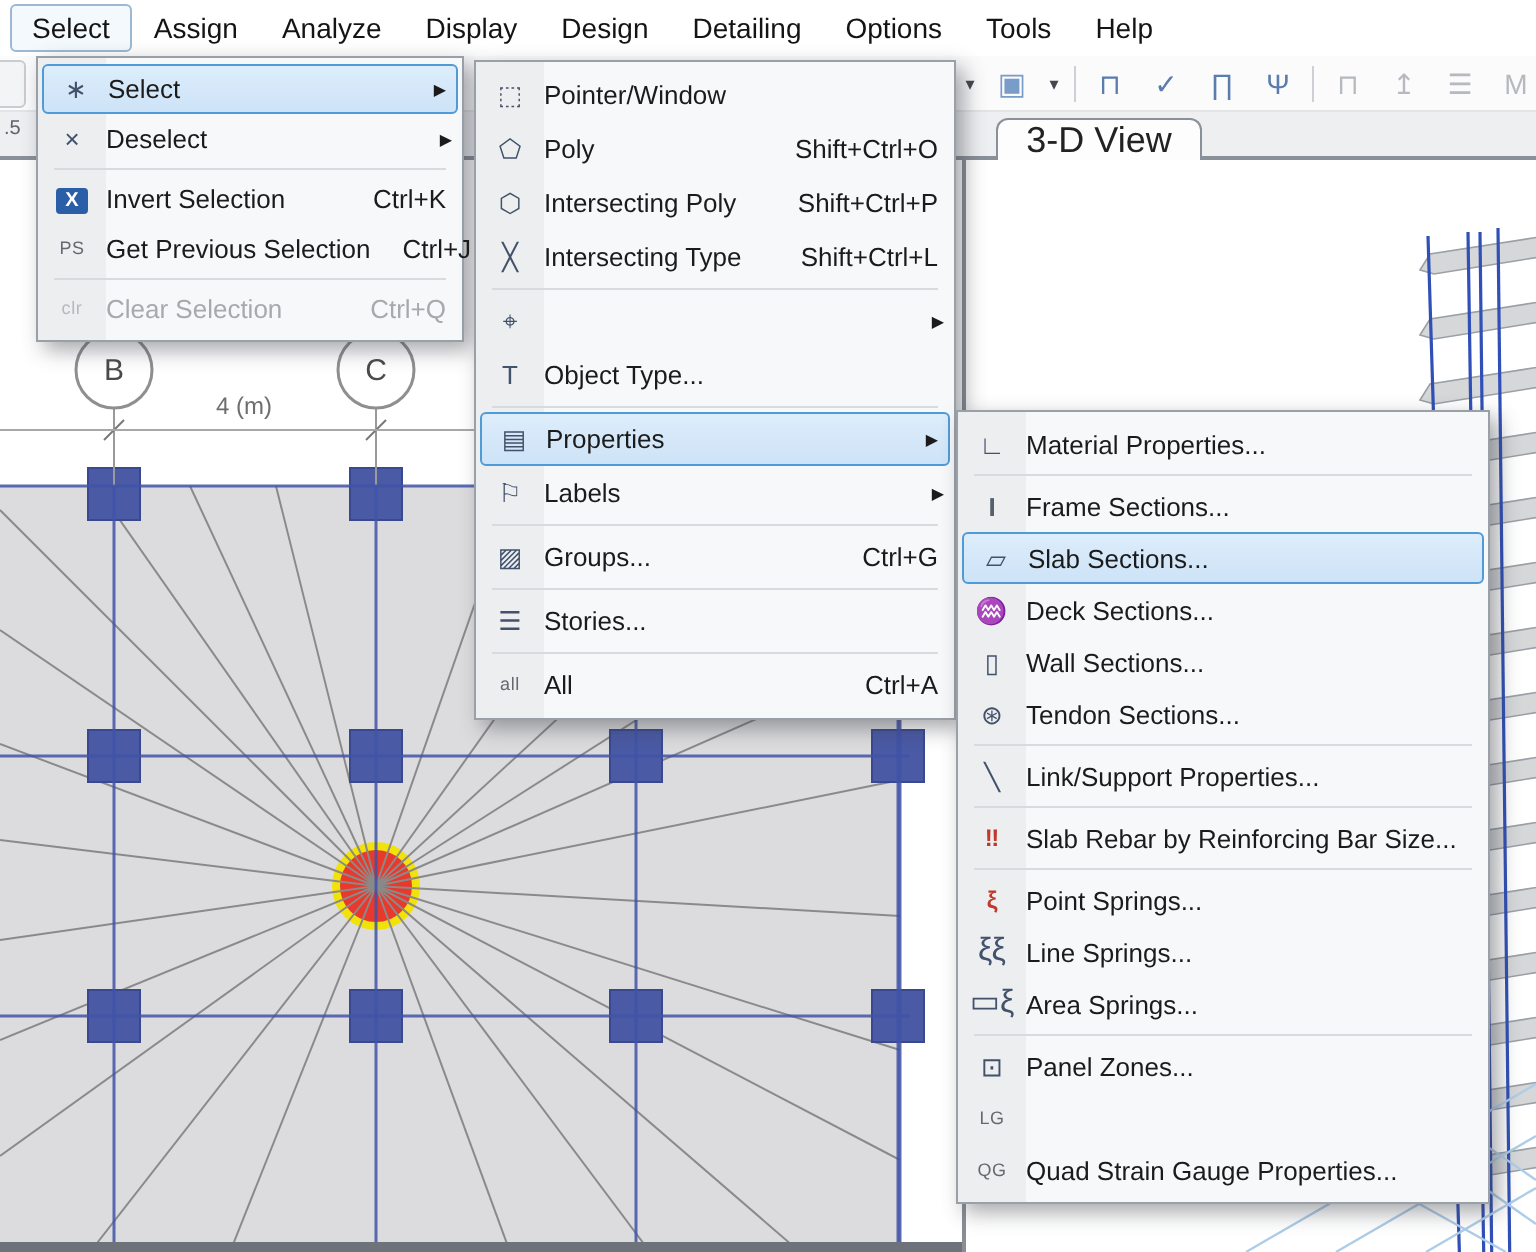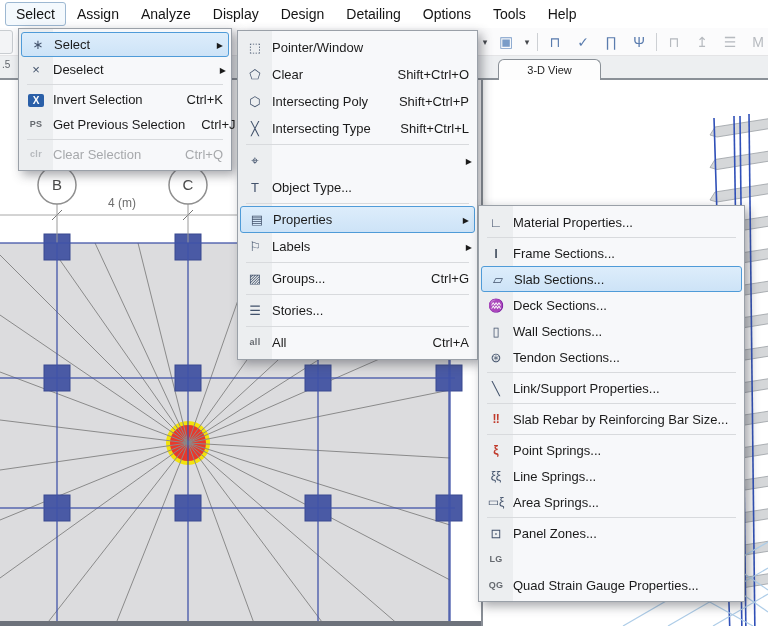--- a/index.html
+++ b/index.html
@@ -23,21 +23,21 @@
   .tb-btn.disabled{color:#b6babf}
   .tb-sep{width:1px;height:18px;background:#cdd0d4;margin:0 3px;flex:0 0 auto}
   .tb-partial{position:absolute;left:-7px;top:2px;width:18px;height:22px;background:#f3f4f6;
               border:1px solid #c9cdd1;border-radius:3px}
 
   
   .tabrow{position:absolute;left:0;top:56px;width:768px;height:24px;background:#edeff1;
           border-bottom:2px solid #8a9097;box-sizing:border-box;z-index:5}
   .tab{position:absolute;left:498px;top:3px;width:103px;height:21px;background:#fdfdfd;
        border:1px solid #8a9097;border-bottom:none;border-radius:6px 6px 0 0;display:flex;
-       align-items:center;justify-content:center;font-size:11px;color:#222;z-index:7;box-sizing:border-box}
+       align-items:center;justify-content:center;font-size:18px;color:#222;z-index:7;box-sizing:border-box}
   .left-partial-text{position:absolute;left:2px;top:59px;font-size:10px;color:#5f646b;z-index:6}
 
   
   .panes{position:absolute;left:0;top:80px;width:768px;height:546px}
   .pane-left{position:absolute;left:0;top:0;width:481px;height:546px;background:#fff;overflow:hidden}
   .divider{position:absolute;left:481px;top:-24px;width:2px;height:570px;background:#898e96;z-index:4}
   .pane-right{position:absolute;left:483px;top:0;width:285px;height:546px;background:#fff;overflow:hidden}
   svg{display:block}
 
   
@@ -50,22 +50,22 @@
   .mrow{display:flex;align-items:center;height:26px;font-size:13px;color:#1b1b1b;
         position:relative;padding-right:8px;box-sizing:border-box}
   #menu1 .mrow{height:25px}
   #menu2 .mrow{height:27px}
   .mrow.hl{margin:0 2px;border:1px solid #4f9bd8;border-radius:3px;
            background:linear-gradient(#ddedfb,#cde3f7);padding-right:6px}
   .mrow.disabled{color:#a7a9ac}
   .mrow.disabled .mi{color:#b5b8bc}
   .mi{width:34px;flex:0 0 34px;text-align:center;color:#42526b;font-size:13px;line-height:1}
   .mrow.hl .mi{flex-basis:32px;width:32px}
-  .mi.txt{font-size:9px;color:#65696f;font-weight:bold;letter-spacing:.3px}
-  .mi.sm{font-size:12px;color:#42526b}
+  .mi.txt{font-size:9px;color:#65696f;font-weight:normal;letter-spacing:.3px}
+  .mi.sm{font-size:16px;color:#42526b}
   .mi.red{color:#c03a2b;font-size:12px;font-weight:bold}
   .mi.beam{font-weight:bold;font-size:13px;color:#55606e}
   .mi.inv i{display:inline-block;font-style:normal;width:16px;height:13px;background:#2a5fa8;
             color:#fff;font-size:10px;font-weight:bold;border-radius:2px;line-height:13px}
   .mlabel{white-space:nowrap}
   .mshort{margin-left:auto;padding-left:16px;white-space:nowrap}
   .marrow{position:absolute;right:5px;top:50%;transform:translateY(-50%);font-size:8px;color:#1b1b1b}
   .msep{height:1px;background:#d8dadd;margin:2px 8px}
 </style>
 </head>
@@ -237,21 +237,21 @@
       <span class="mshort">Ctrl+Q</span>
     </div>
   </div>
 <div class="menu" id="menu2">
     <div class="mrow">
       <span class="mi">⬚</span>
       <span class="mlabel">Pointer/Window</span>
     </div>
     <div class="mrow">
       <span class="mi">⬠</span>
-      <span class="mlabel">Clear</span>
+      <span class="mlabel">Poly</span>
       <span class="mshort">Shift+Ctrl+O</span>
     </div>
     <div class="mrow">
       <span class="mi">⬡</span>
       <span class="mlabel">Intersecting Poly</span>
       <span class="mshort">Shift+Ctrl+P</span>
     </div>
     <div class="mrow">
       <span class="mi">╳</span>
       <span class="mlabel">Intersecting Type</span>

